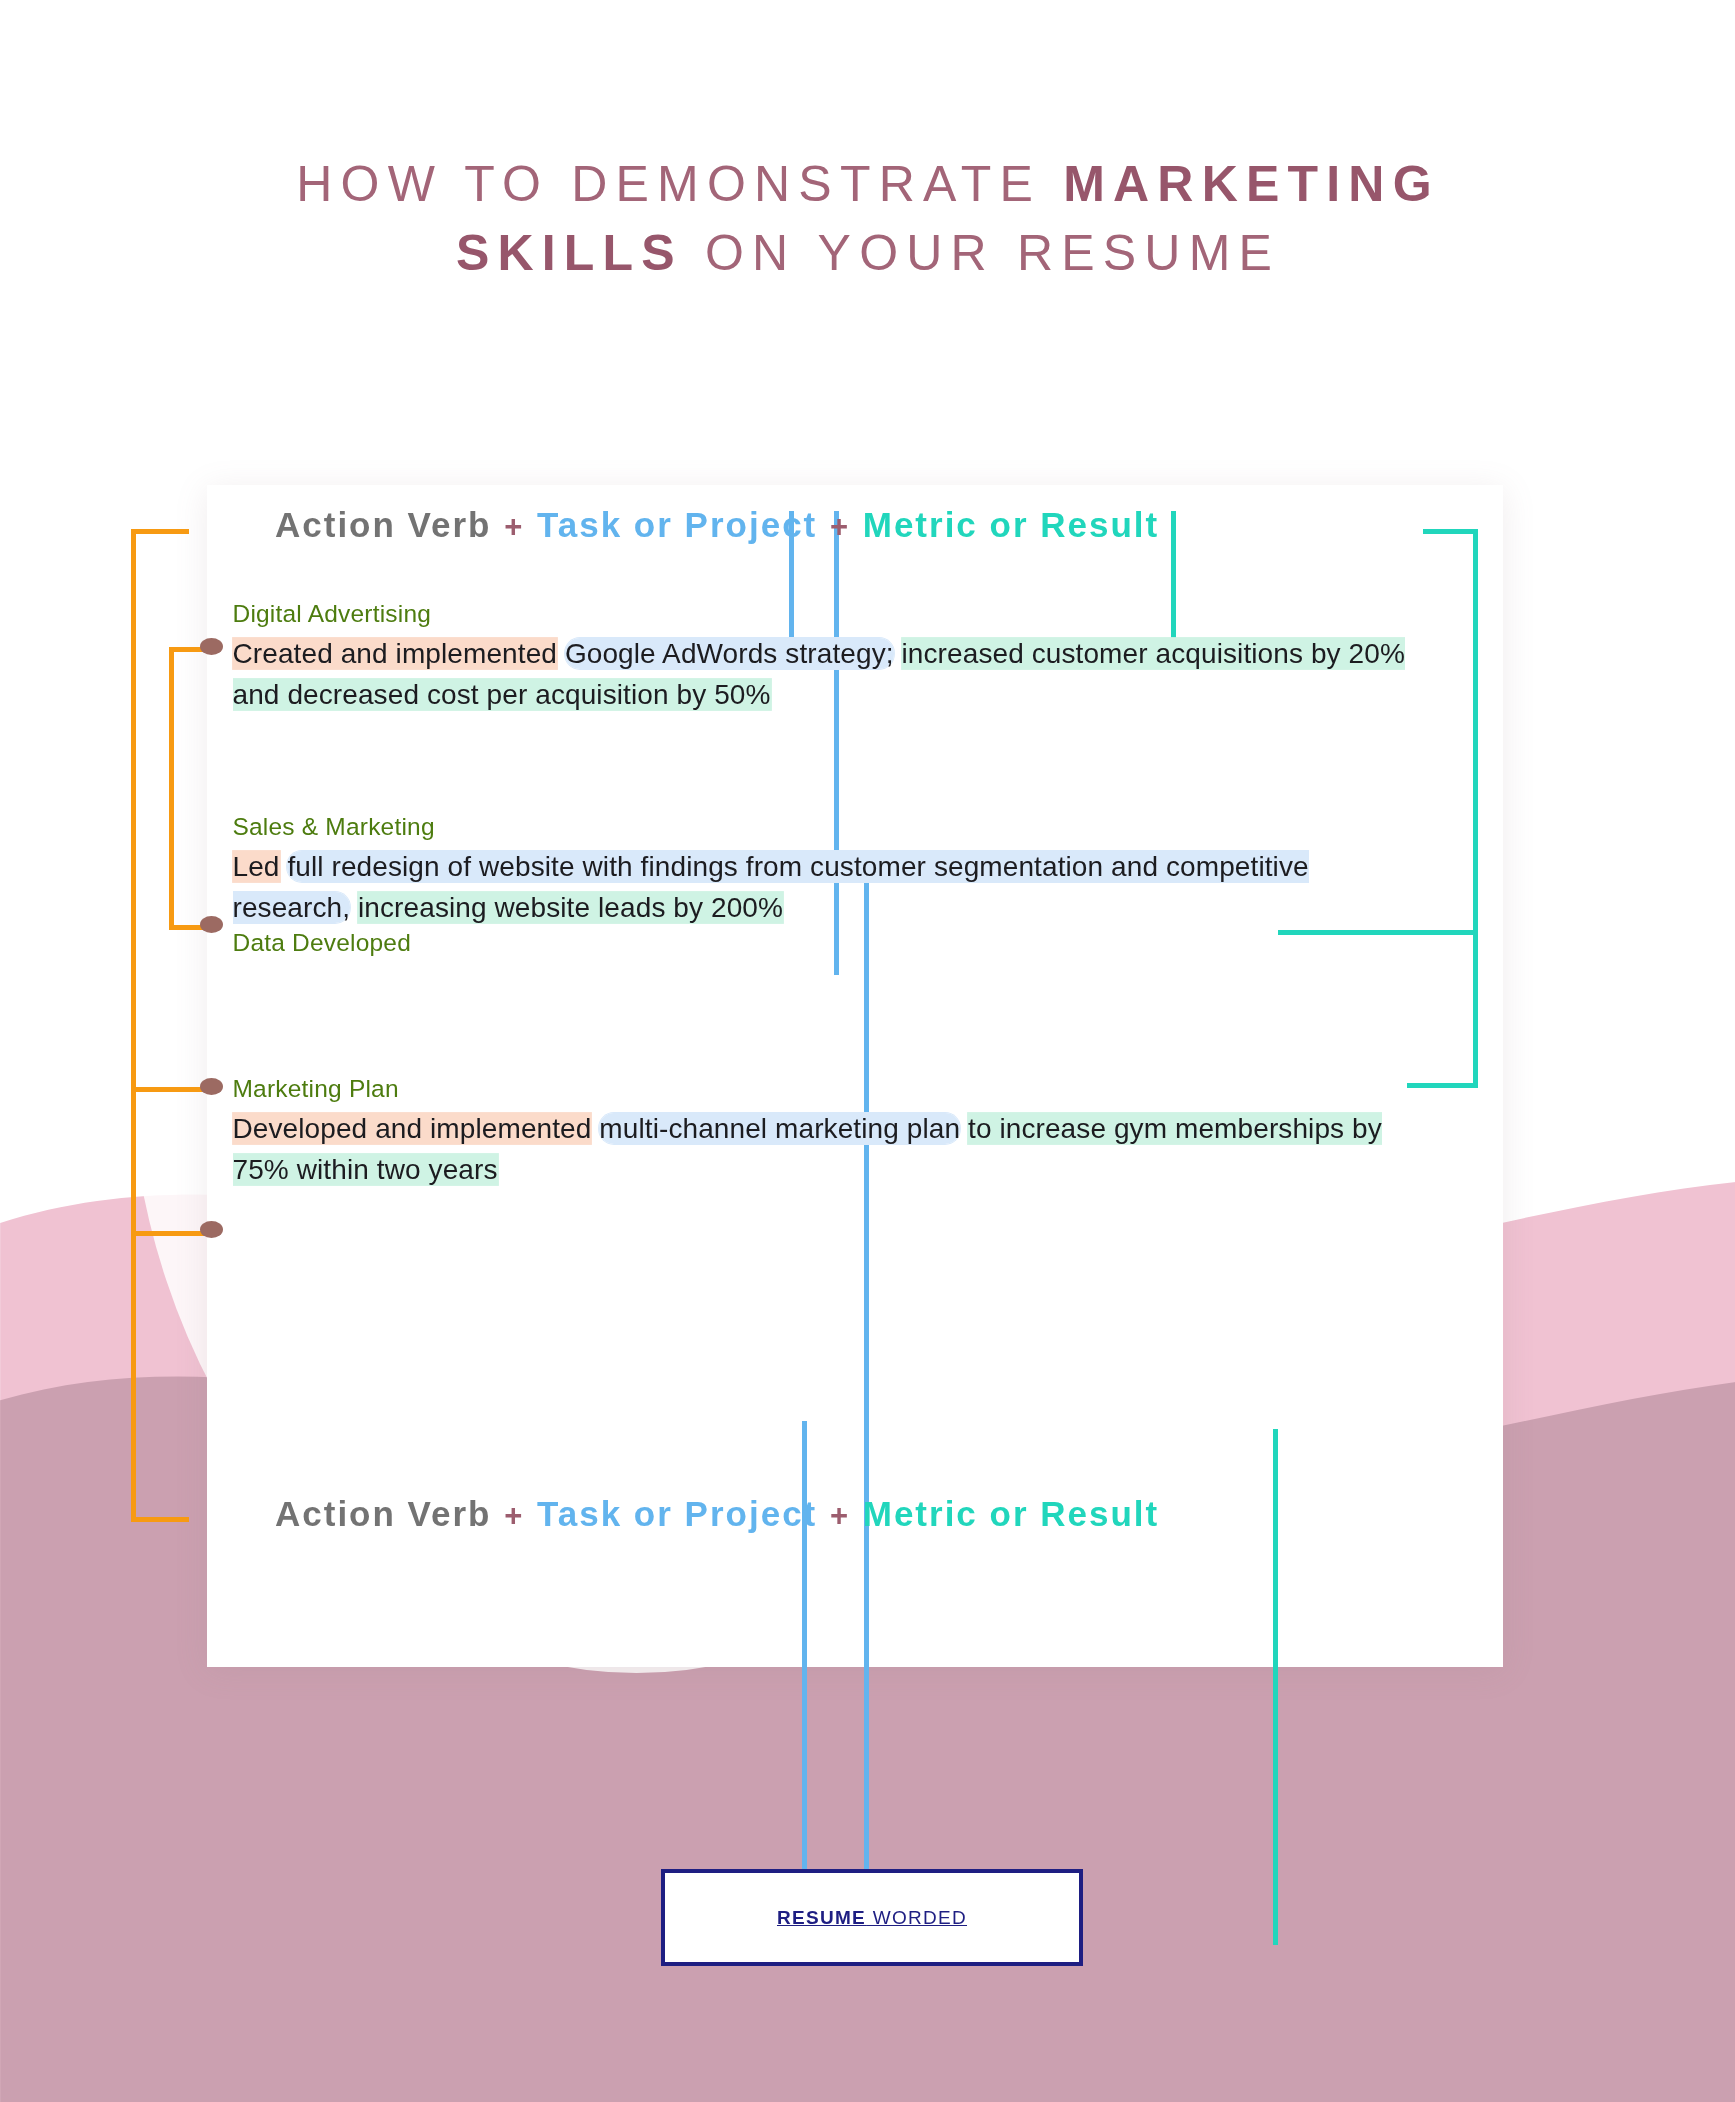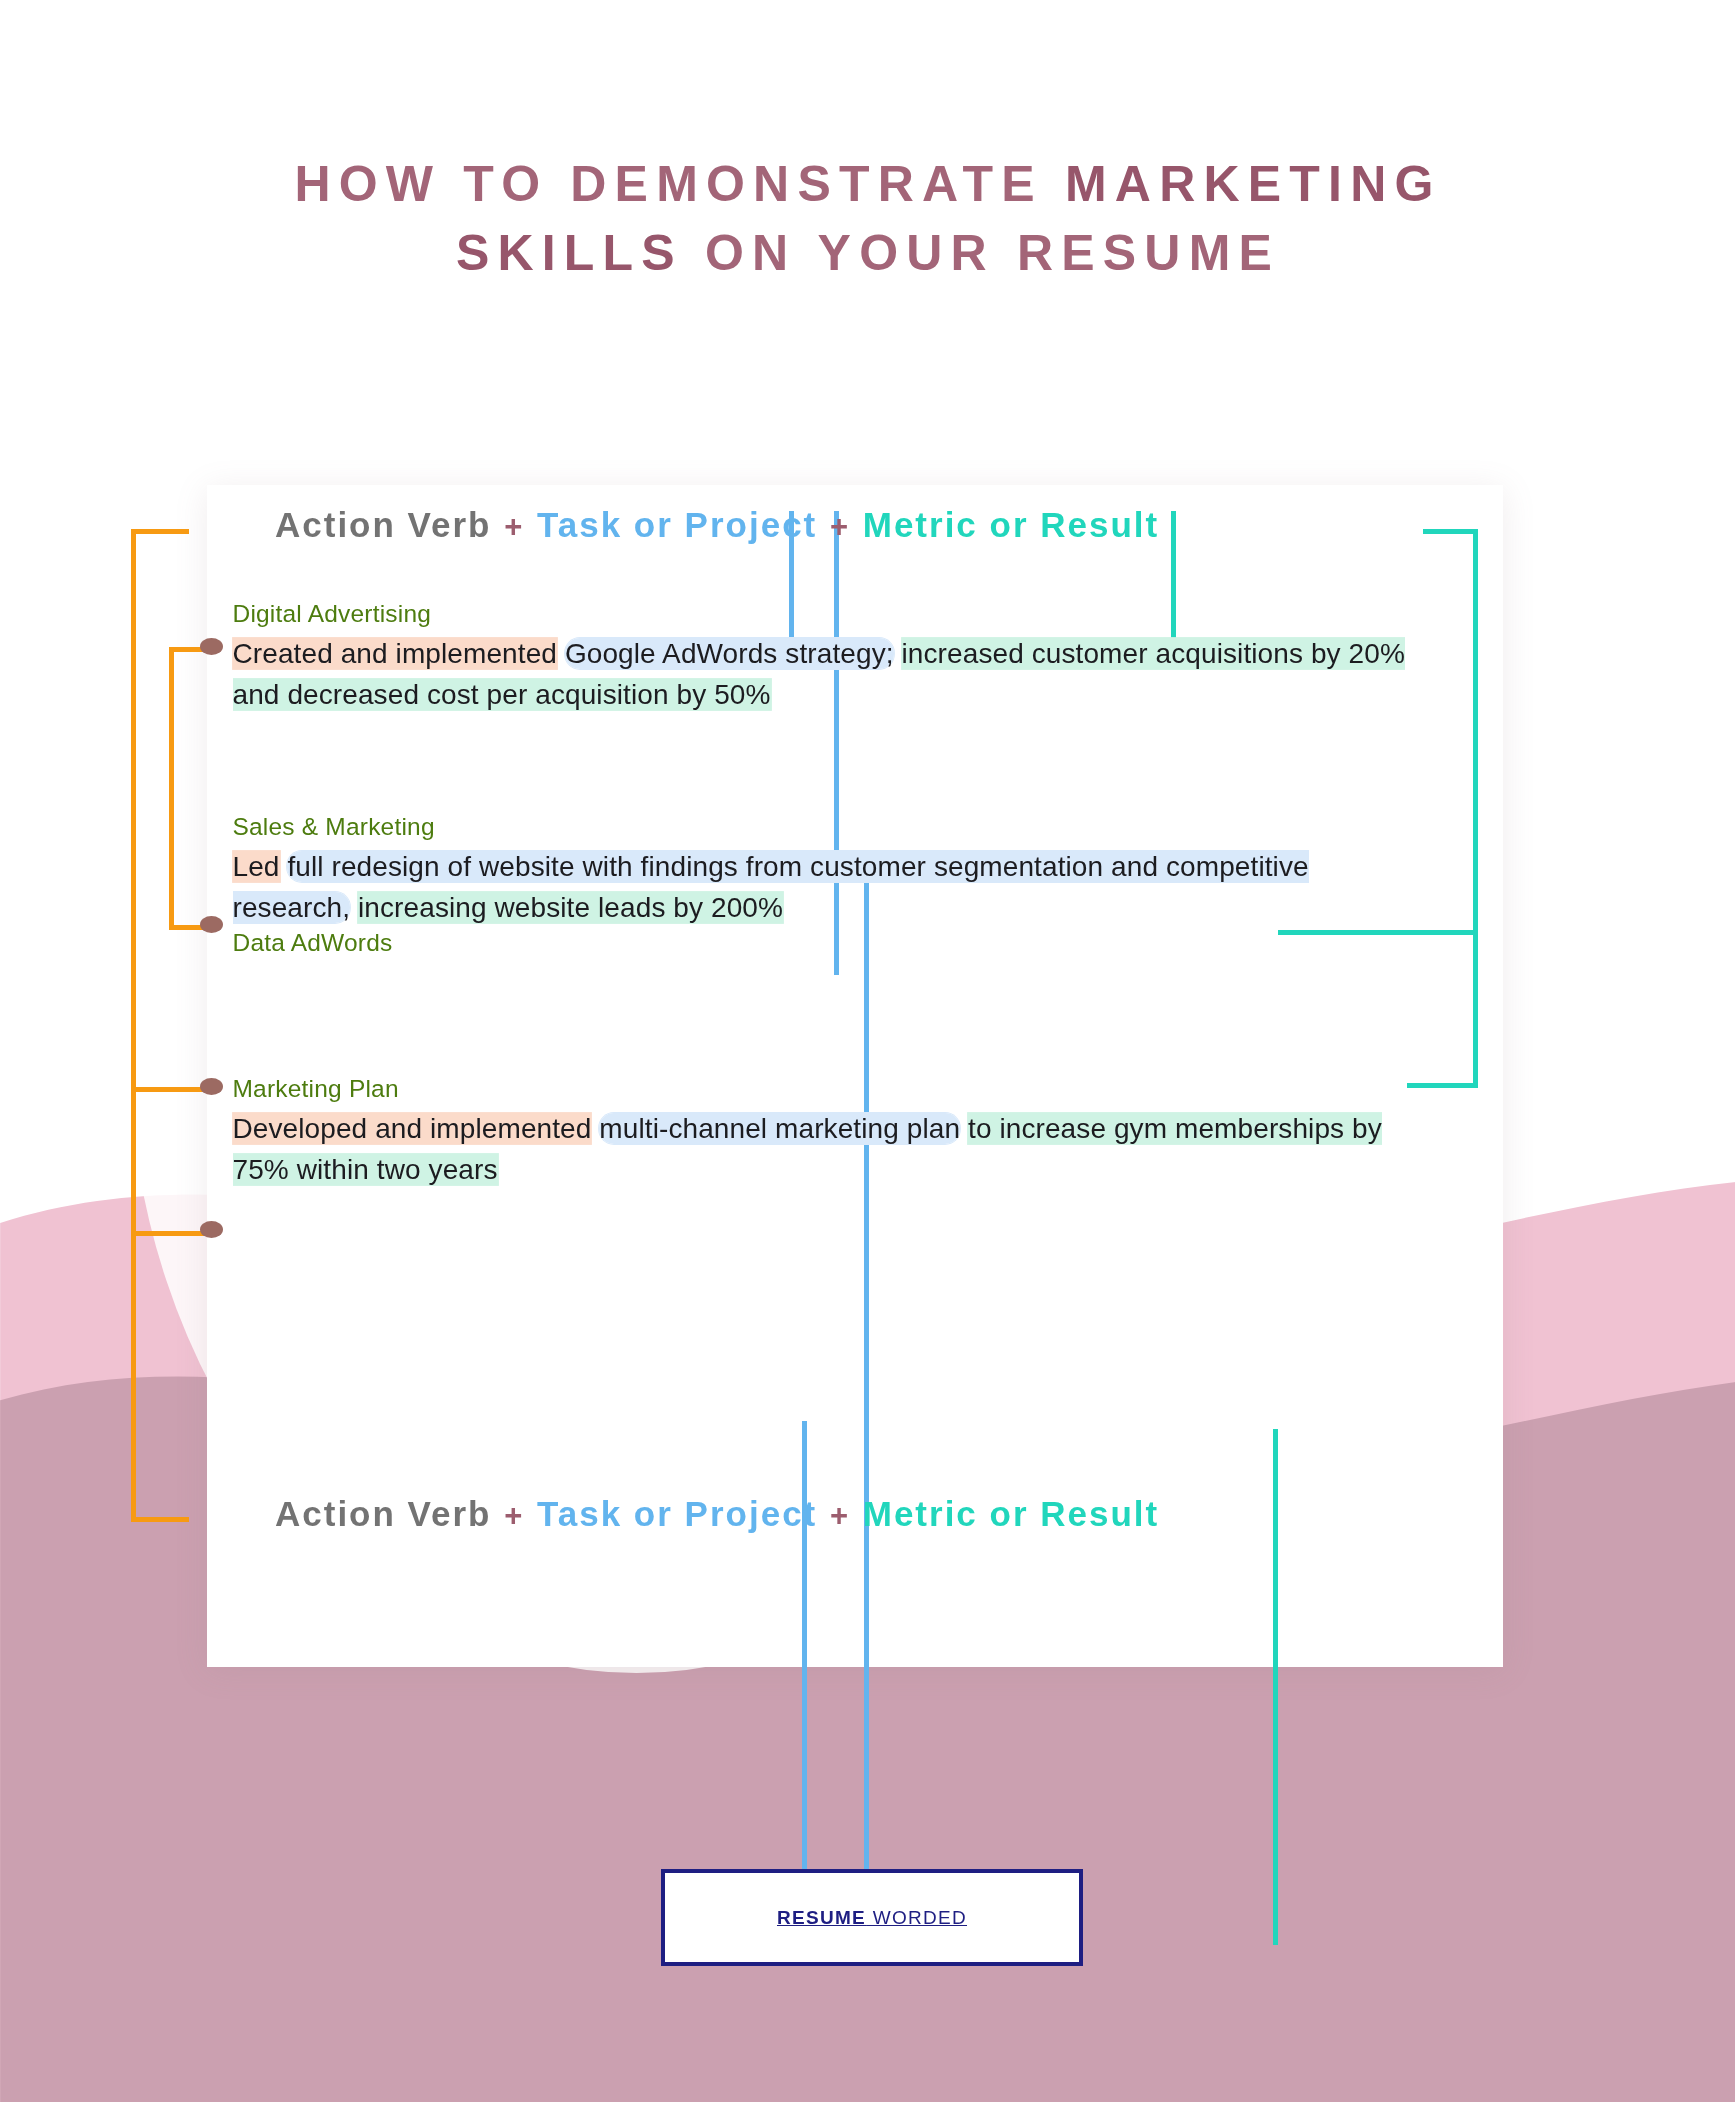--- a/index.html
+++ b/index.html
@@ -34,21 +34,21 @@
   }
   .title-line {
     font-family: "Liberation Sans", sans-serif;
     font-size: 50px;
     letter-spacing: 8.2px;
     color: #A36578;
     line-height: 1.38;
     white-space: nowrap;
   }
   .title-line .strong { font-weight: bold; color: #97566B; }
-  .title-line .light  { font-weight: 700; }
+  .title-line .light  { font-weight: 400; }
 
   
   #card {
     position: absolute;
     left: 207px;
     top: 485px;
     width: 1296px;
     height: 1182px;
     background: #ffffff;
     z-index: 3;
@@ -202,21 +202,21 @@
     </div>
 
     <div class="dot" style="left:-7.3px; top:431px;"></div>
     <div class="entry" style="top:329px; left:25.5px;">
       <div class="entry-title">Sales &amp; Marketing</div>
       <div class="entry-body"><span class="hl-verb">Led</span> <span class="hl-task">full redesign of website with findings from customer segmentation and competitive research,</span> <span class="hl-metric">increasing website leads by 200%</span></div>
     </div>
 
     <div class="dot" style="left:-7.3px; top:593px;"></div>
     <div class="entry" style="top:445px; left:25.5px;">
-      <div class="entry-title">Data AdWords</div>
+      <div class="entry-title">Data Developed</div>
     </div>
 
     <div class="dot" style="left:-7.3px; top:736px;"></div>
     <div class="entry" style="top:591px; left:25.5px;">
       <div class="entry-title">Marketing Plan</div>
       <div class="entry-body"><span class="hl-verb">Developed and implemented</span> <span class="hl-task">multi-channel marketing plan</span> <span class="hl-metric">to increase gym memberships by 75% within two years</span></div>
     </div>
 
     <div class="legend-row" id="legend-bottom" style="top:1009px;">
       <span class="lg-verb">Action Verb</span><span class="lg-plus">+</span><span class="lg-task">Task or Project</span><span class="lg-plus">+</span><span class="lg-metric">Metric or Result</span>

